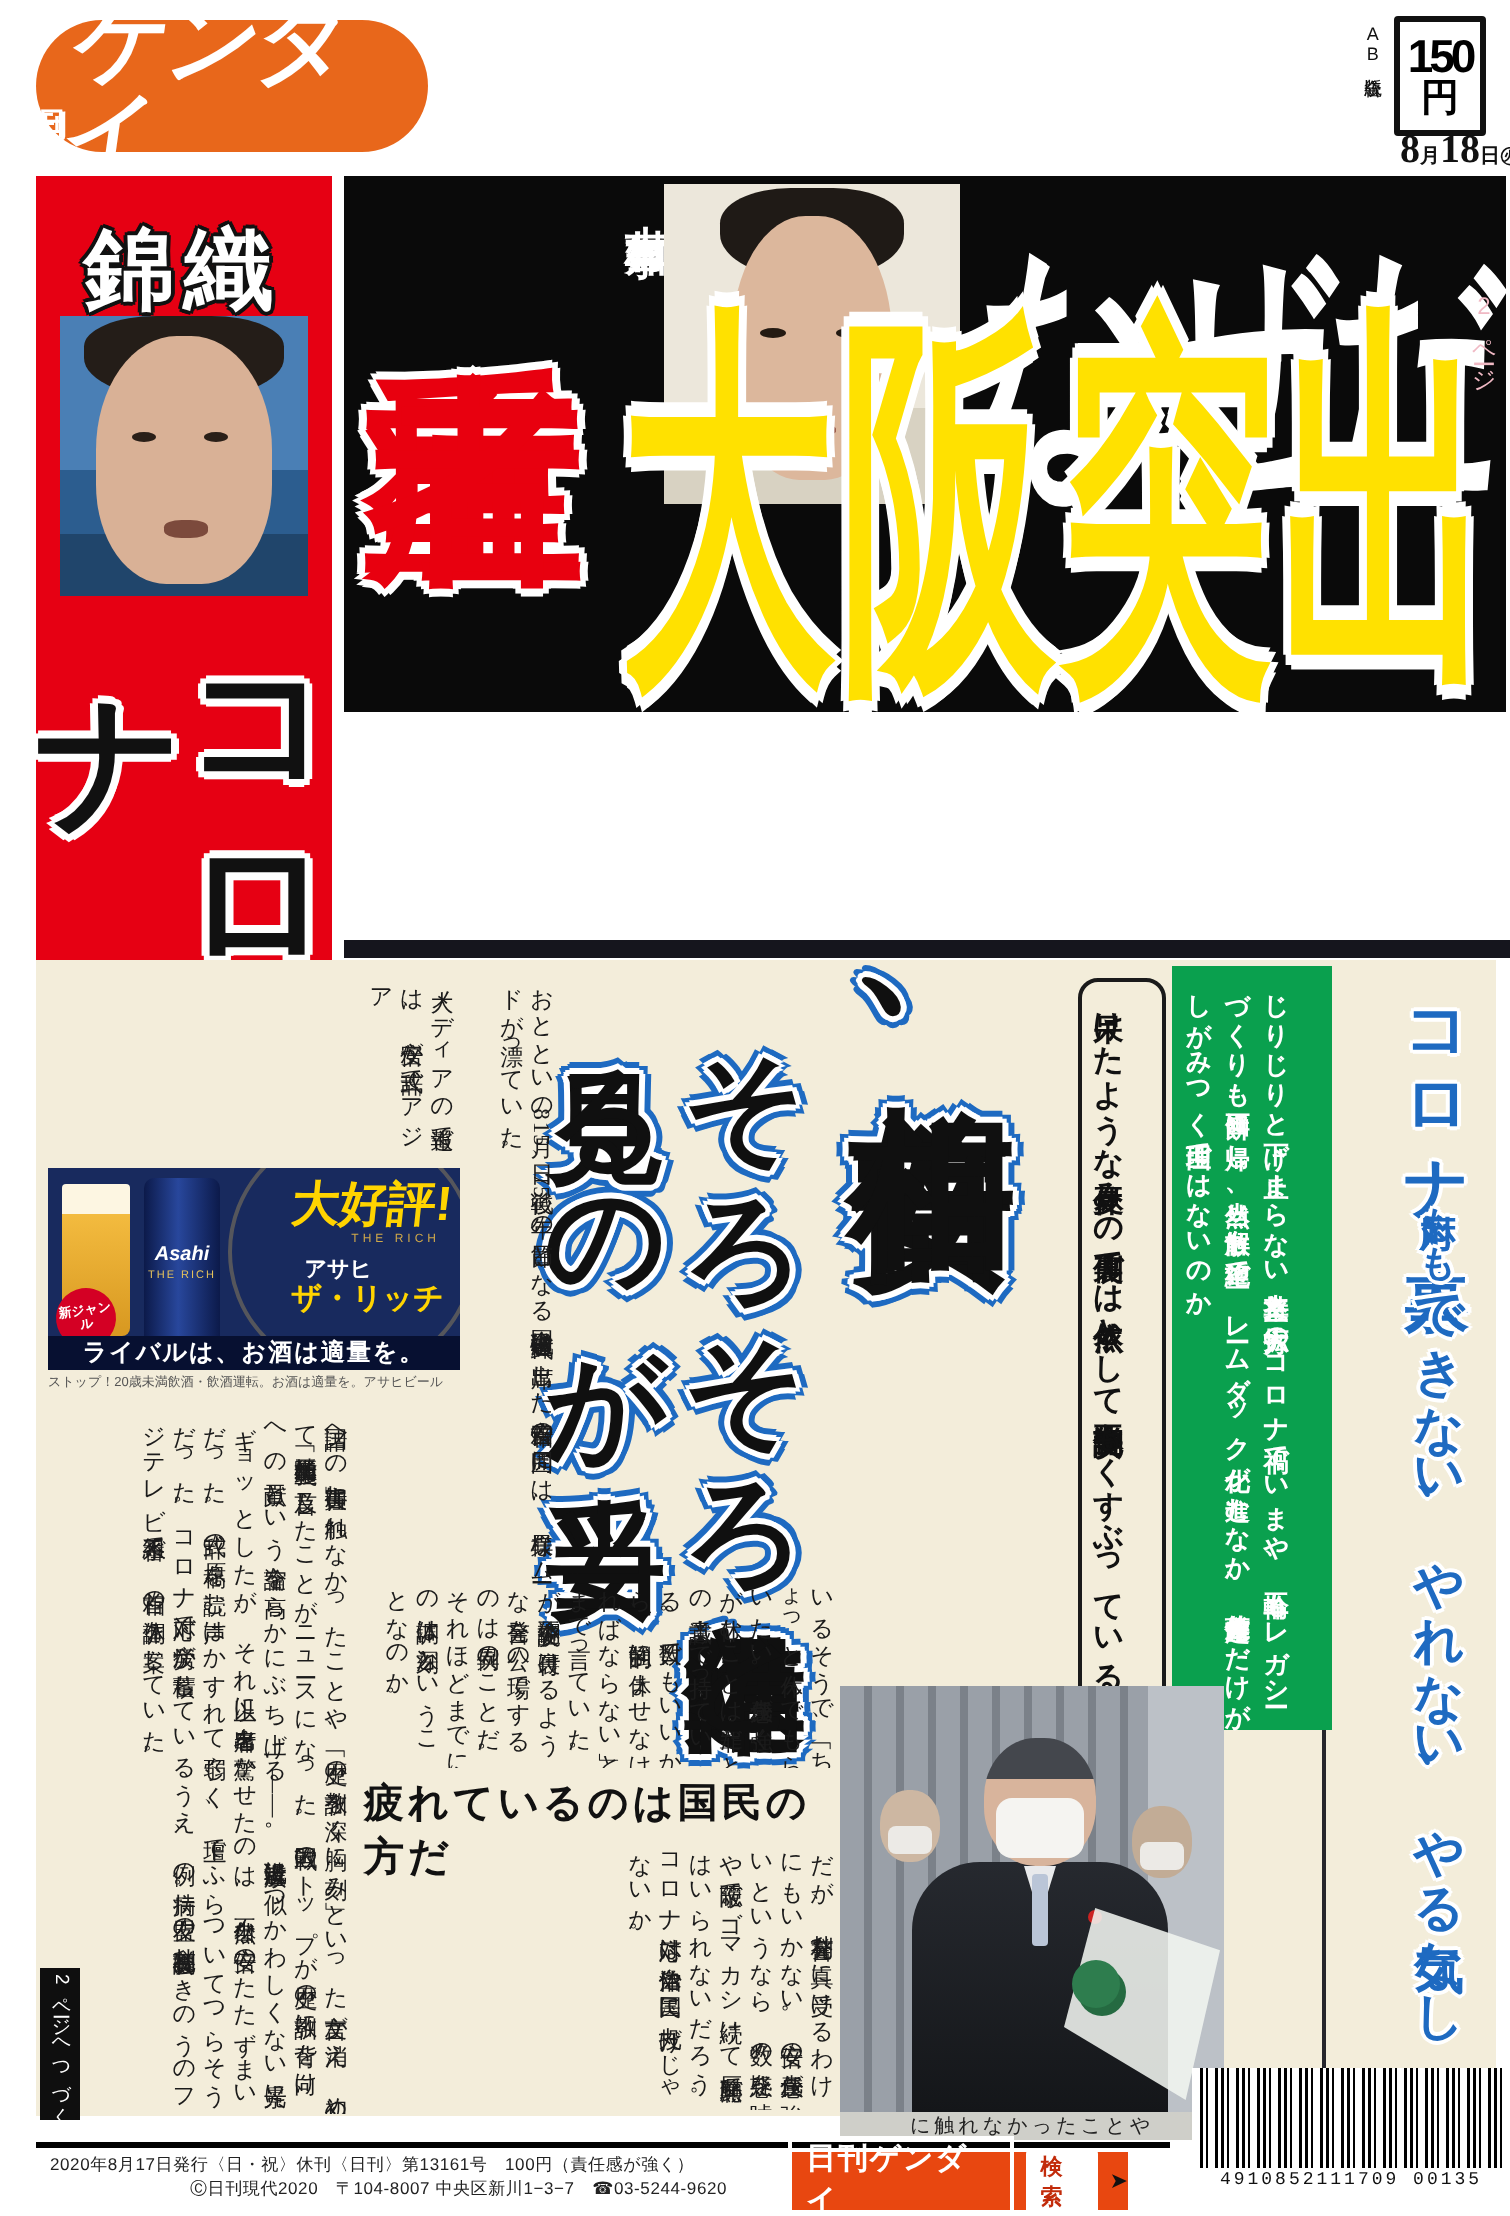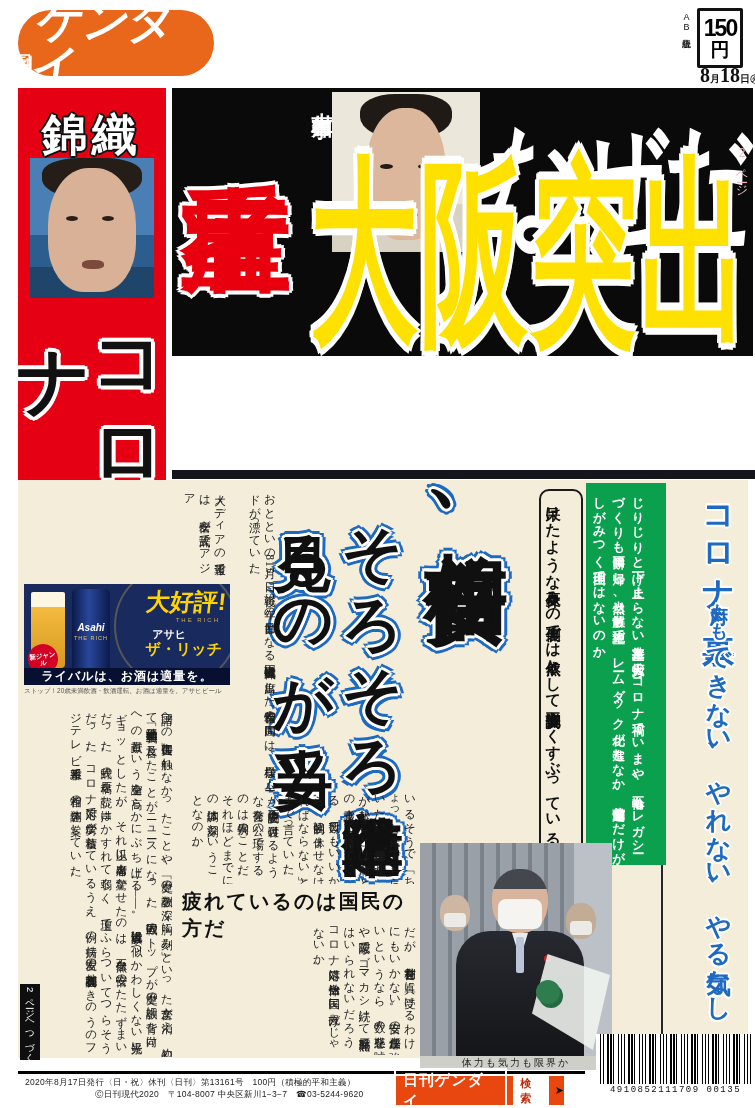--- a/index.html
+++ b/index.html
@@ -245,24 +245,24 @@
     <div class="ap-bmask ap-bm2"></div>
     <div class="ap-suit"></div>
     <div class="ap-shirt"></div>
     <div class="ap-tie"></div>
     <div class="ap-head"></div>
     <div class="ap-mask"></div>
     <div class="ap-pin"></div>
     <div class="ap-bouquet"></div>
     <div class="ap-ribbon"></div>
   </div>
-  <div class="abs photocap">体力も気力も限界か</div>
+  <div class="abs photocap">に触れなかったことや</div>
 
   <div class="abs rule"></div>
-  <div class="abs fline1">2020年8月17日発行〈日・祝〉休刊〈日刊〉第13161号　100円（積極的平和主義）</div>
+  <div class="abs fline1">2020年8月17日発行〈日・祝〉休刊〈日刊〉第13161号　100円（責任感が強く）</div>
   <div class="abs fline2">Ⓒ日刊現代2020　〒104-8007 中央区新川1−3−7　☎03-5244-9620</div>
   <div class="abs search">
     <span class="brandbox">日刊ゲンダイ</span>
     <span class="kensaku">検索</span>
     <span class="cursor">➤</span>
   </div>
   <div class="abs barcode">
     <div class="bars"></div>
     <div class="bdigits">4910852111709 00135</div>
   </div>

